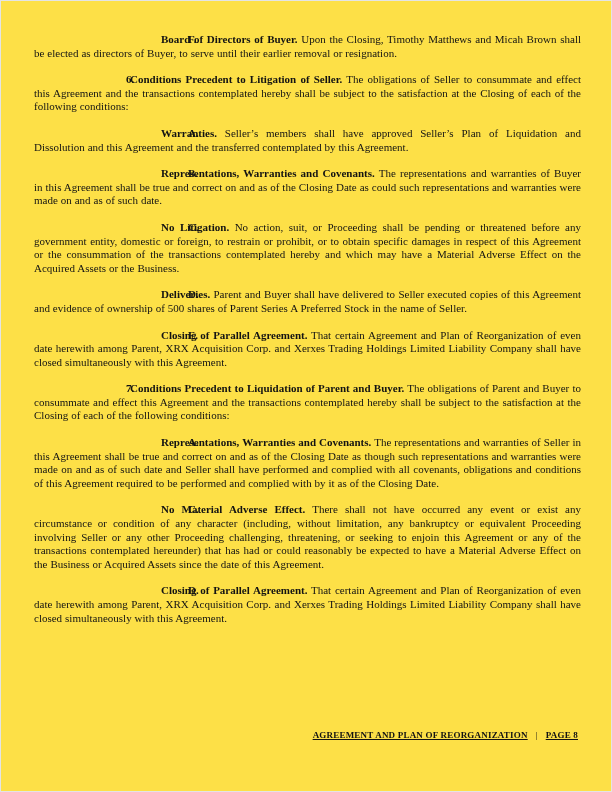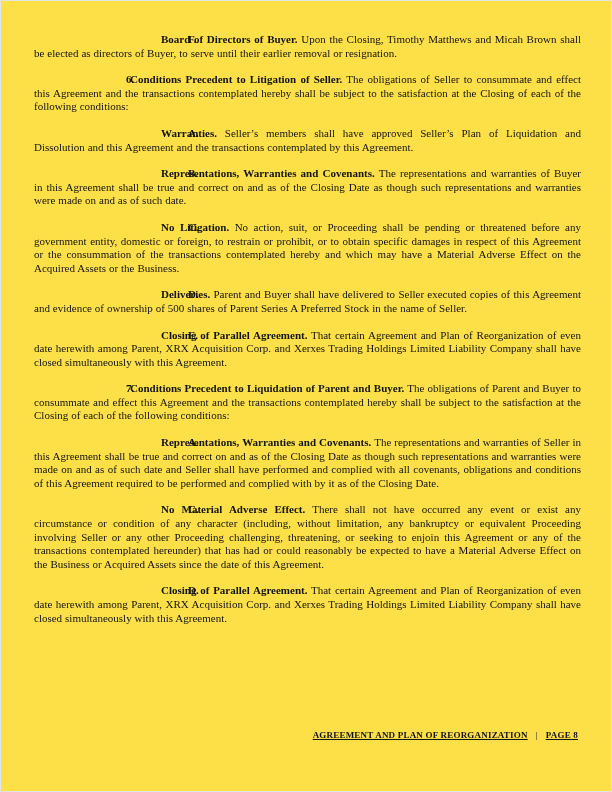--- a/index.html
+++ b/index.html
@@ -54,23 +54,23 @@
 </head>
 <body>
 
 <div class="page">
   <div class="content">
 
     <p class="para lvl-let"><span class="plabel">F.</span><span class="phead">Board of Directors of Buyer.</span> <span>Upon the Closing, Timothy Matthews and Micah Brown shall be elected as directors of Buyer, to serve until their earlier removal or resignation.</span></p>
 
     <p class="para lvl-num"><span class="plabel">6.</span><span class="phead">Conditions Precedent to Litigation of Seller.</span> <span>The obligations of Seller to consummate and effect this Agreement and the transactions contemplated hereby shall be subject to the satisfaction at the Closing of each of the following conditions:</span></p>
 
-    <p class="para lvl-let"><span class="plabel">A.</span><span class="phead">Warranties.</span> <span>Seller’s members shall have approved Seller’s Plan of Liquidation and Dissolution and this Agreement and the transactions contemplated by this Agreement.</span></p>
+    <p class="para lvl-let"><span class="plabel">A.</span><span class="phead">Warranties.</span> <span>Seller’s members shall have approved Seller’s Plan of Liquidation and Dissolution and this Agreement and the transferred contemplated by this Agreement.</span></p>
 
-    <p class="para lvl-let"><span class="plabel">B.</span><span class="phead">Representations, Warranties and Covenants.</span> <span>The representations and warranties of Buyer in this Agreement shall be true and correct on and as of the Closing Date as though such representations and warranties were made on and as of such date.</span></p>
+    <p class="para lvl-let"><span class="plabel">B.</span><span class="phead">Representations, Warranties and Covenants.</span> <span>The representations and warranties of Buyer in this Agreement shall be true and correct on and as of the Closing Date as could such representations and warranties were made on and as of such date.</span></p>
 
     <p class="para lvl-let"><span class="plabel">C.</span><span class="phead">No Litigation.</span> <span>No action, suit, or Proceeding shall be pending or threatened before any government entity, domestic or foreign, to restrain or prohibit, or to obtain specific damages in respect of this Agreement or the consummation of the transactions contemplated hereby and which may have a Material Adverse Effect on the Acquired Assets or the Business.</span></p>
 
     <p class="para lvl-let"><span class="plabel">D.</span><span class="phead">Deliveries.</span> <span>Parent and Buyer shall have delivered to Seller executed copies of this Agreement and evidence of ownership of 500 shares of Parent Series A Preferred Stock in the name of Seller.</span></p>
 
     <p class="para lvl-let"><span class="plabel">E.</span><span class="phead">Closing of Parallel Agreement.</span> <span>That certain Agreement and Plan of Reorganization of even date herewith among Parent, XRX Acquisition Corp. and Xerxes Trading Holdings Limited Liability Company shall have closed simultaneously with this Agreement.</span></p>
 
     <p class="para lvl-num"><span class="plabel">7.</span><span class="phead">Conditions Precedent to Liquidation of Parent and Buyer.</span> <span>The obligations of Parent and Buyer to consummate and effect this Agreement and the transactions contemplated hereby shall be subject to the satisfaction at the Closing of each of the following conditions:</span></p>
 
     <p class="para lvl-let"><span class="plabel">A.</span><span class="phead">Representations, Warranties and Covenants.</span> <span>The representations and warranties of Seller in this Agreement shall be true and correct on and as of the Closing Date as though such representations and warranties were made on and as of such date and Seller shall have performed and complied with all covenants, obligations and conditions of this Agreement required to be performed and complied with by it as of the Closing Date.</span></p>

